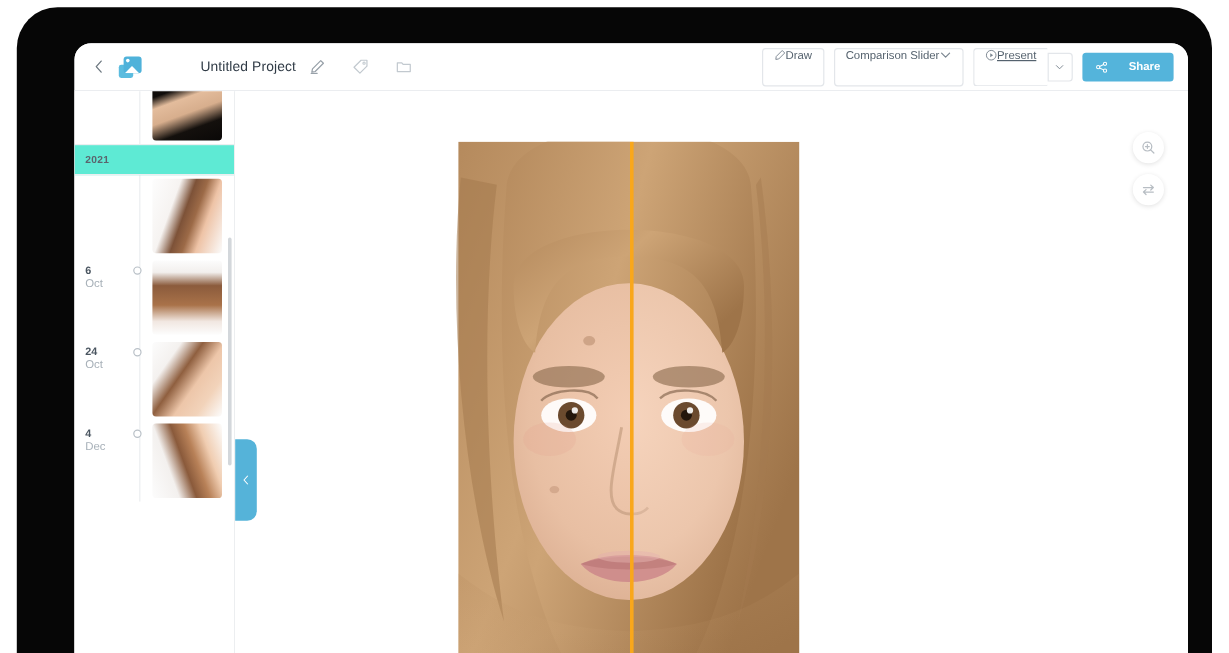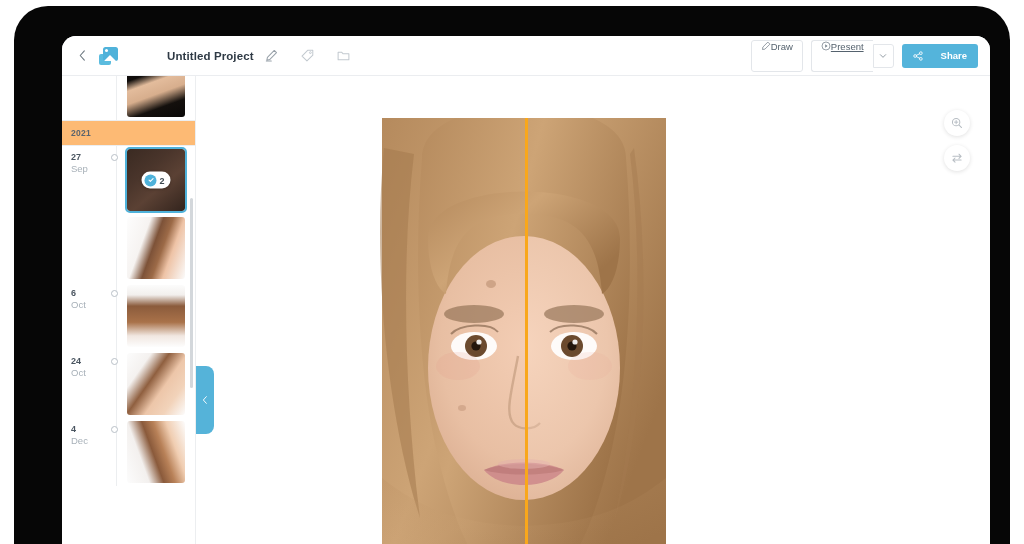--- a/index.html
+++ b/index.html
@@ -58,21 +58,21 @@
     width: 3px; height: 3px; border-radius: 50%; background: #ffffff;
   }
   .proj-icon .card-front::after {
     content: ''; position: absolute; left: 1px; bottom: 0;
     width: 0; height: 0;
     border-left: 6px solid transparent;
     border-right: 6px solid transparent;
     border-bottom: 6px solid #ffffff;
   }
   #project-title {
-    font-size: 11.5px; font-weight: bold; color: #2f3a45;
+    font-size: 11.5px; font-weight: normal; color: #2f3a45;
     letter-spacing: 0.1px; white-space: nowrap; padding-left: 40px;
   }
   .hdr-icon-btn {
     width: 18px; height: 18px; display: flex;
     align-items: center; justify-content: center; cursor: pointer;
   }
   .hdr-icon-btn svg { width: 13px; height: 13px; }
 
   .hdr-right {
     margin-left: auto; display: flex; align-items: center;
@@ -150,21 +150,21 @@
   }
   .badge-check {
     width: 12px; height: 12px; border-radius: 50%; background: #4fb2da;
     display: flex; align-items: center; justify-content: center;
   }
   .badge-check svg { width: 7px; height: 7px; }
   .badge-count { font-size: 9px; font-weight: bold; color: #3d4850; }
   .year-row {
     border-top: 1px solid #eceef0; border-bottom: 1px solid #eceef0;
     height: 26px; display: flex; align-items: center; padding-left: 9px;
-    background: #fdba74; position: relative;
+    background: #5eead4; position: relative;
   }
   .year-label { font-size: 8.5px; font-weight: bold; color: #5b646d; letter-spacing: .3px; }
 
   #sidebar-scrollbar {
     position: absolute; left: 128px; top: 122px;
     width: 3px; height: 190px; border-radius: 2px;
     background: #d3d7db; cursor: pointer;
   }
   #sidebar-collapse-tab {
     position: absolute; left: 134px; top: 290px;
@@ -246,20 +246,26 @@
       </div>
 
       <div class="hdr-right">
         <div class="tb-btn">
           <svg viewBox="0 0 14 14">
               <path d="M9.6 1.5l2.9 2.9-7 7-3.4.5.5-3.4z" fill="none" stroke="#7a858f" stroke-width="1.1" stroke-linejoin="round"></path>
             </svg>
           <span>Draw</span>
         </div>
 
+        <div class="tb-btn">
+          <span>Comparison Slider</span>
+          <svg viewBox="0 0 12 12">
+              <path d="M2 4l4 4 4-4" fill="none" stroke="#7a858f" stroke-width="1.2" stroke-linecap="round" stroke-linejoin="round"></path>
+            </svg>
+        </div>
 
         <div class="split-group">
           <div class="tb-btn">
             <svg viewBox="0 0 14 14">
                 <circle cx="7" cy="7" r="5.6" fill="none" stroke="#7a858f" stroke-width="1.1"></circle>
                 <path d="M5.9 4.7l3.3 2.3-3.3 2.3z" fill="#7a858f"></path>
               </svg>
             <span>Present</span>
           </div>
           <div class="split-caret">
@@ -288,39 +294,20 @@
           <div class="date-col-line"></div>
 
         <div class="sb-row">
               <div class="sb-date"></div>
               <div class="sb-thumbwrap">
                 <div class="thumb" style="background-image: linear-gradient(160deg, rgb(12, 10, 9) 0%, rgb(16, 13, 11) 32%, rgb(227, 188, 156) 44%, rgb(215, 174, 141) 60%, rgb(20, 16, 13) 78%, rgb(10, 8, 7) 100%);"></div>
               </div>
             </div>
             <div class="year-row">
               <span class="year-label">2021</span>
-            </div>
-            <div class="sb-row">
-              <div class="sb-date">
-                <div class="sb-day">27</div>
-                <div class="sb-mon">Sep</div>
-              </div>
-              <div class="sb-dot"></div>
-              <div class="sb-thumbwrap">
-                <div class="thumb selected" style="background-image: linear-gradient(140deg, rgb(58, 42, 34) 0%, rgb(74, 53, 43) 35%, rgb(91, 65, 52) 60%, rgb(51, 36, 29) 100%);">
-                  <div class="thumb-badge">
-                    <span class="badge-check">
-                      <svg viewBox="0 0 10 10">
-                        <path d="M2.2 5.2l1.9 1.9L8 3.1" fill="none" stroke="#fff" stroke-width="1.5" stroke-linecap="round" stroke-linejoin="round"></path>
-                      </svg>
-                    </span>
-                    <span class="badge-count">2</span>
-                  </div>
-                </div>
-              </div>
             </div>
             <div class="sb-row">
               <div class="sb-date"></div>
               <div class="sb-thumbwrap">
                 <div class="thumb" style="background-image: linear-gradient(110deg, rgb(253, 253, 253) 0%, rgb(246, 243, 241) 30%, rgb(125, 82, 56) 46%, rgb(156, 106, 71) 58%, rgb(238, 195, 166) 72%, rgb(251, 251, 251) 100%);"></div>
               </div>
             </div>
             <div class="sb-row">
               <div class="sb-date">
                 <div class="sb-day">6</div>

